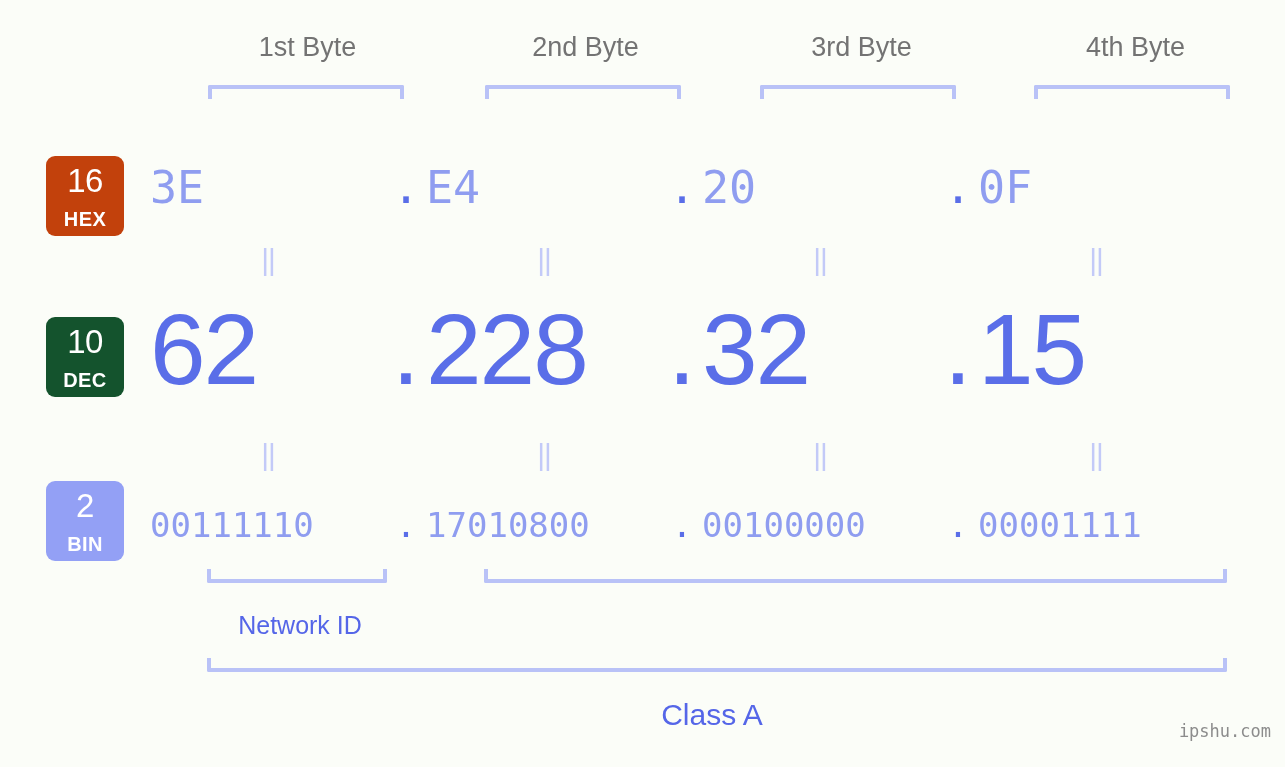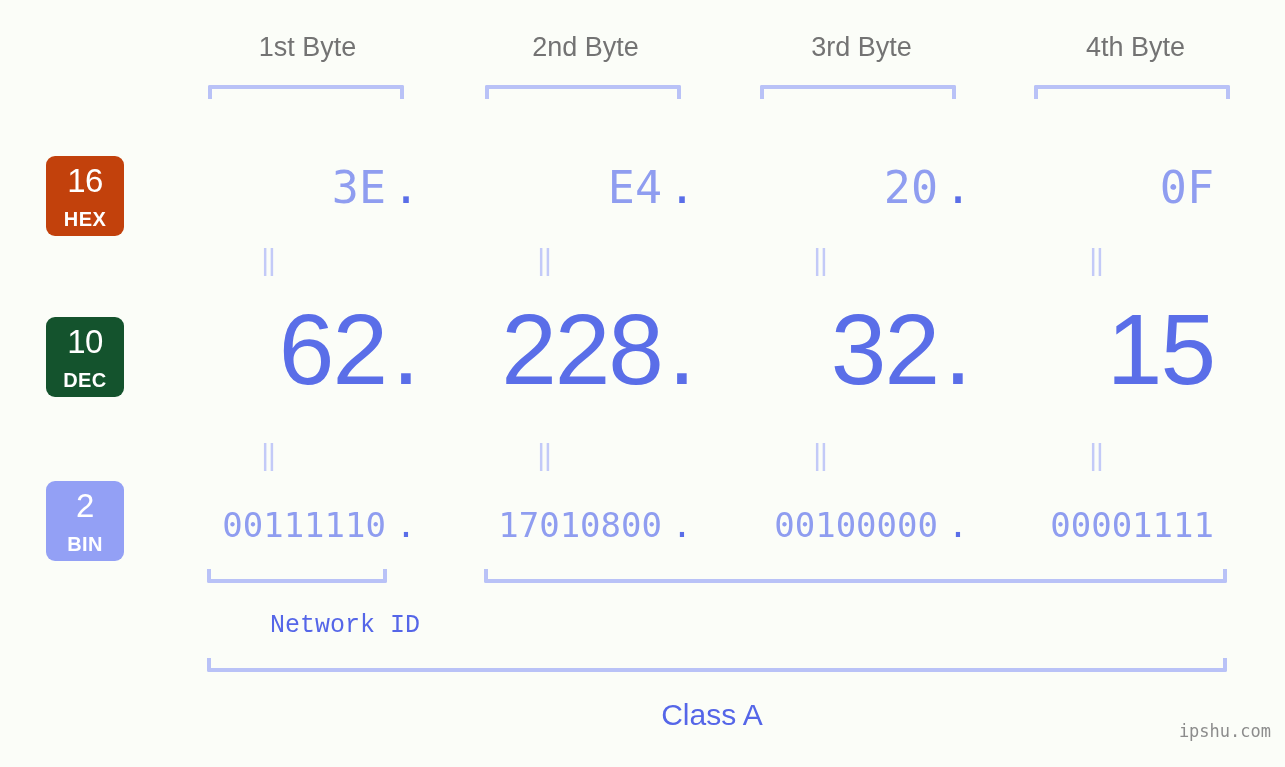--- a/index.html
+++ b/index.html
@@ -85,21 +85,21 @@
   
   .row {
     position: absolute;
     left: 150px;
     width: 1100px;
     display: flex;
     align-items: center;
   }
 
   .cell {
-    text-align: right;
+    text-align: left;
     white-space: nowrap;
   }
   .dot {
     text-align: center;
     white-space: nowrap;
   }
 
   
   .hexrow .cell,
   .hexrow .dot {
@@ -146,23 +146,23 @@
     line-height: 1;
     letter-spacing: -1px;
     font-weight: 400;
   }
 
   
   .foot-label {
     position: absolute;
     font-size: 25px;
     color: #5566e8;
-    text-align: right;
-    white-space: nowrap;
-    font-family: Liberation Mono, monospace;
+    text-align: center;
+    white-space: nowrap;
+    font-family: Liberation Sans, sans-serif;
   }
 
   .class-label {
     position: absolute;
     font-size: 30px;
     color: #5566e8;
     text-align: center;
     white-space: nowrap;
     font-family: "Liberation Sans", sans-serif;
   }

